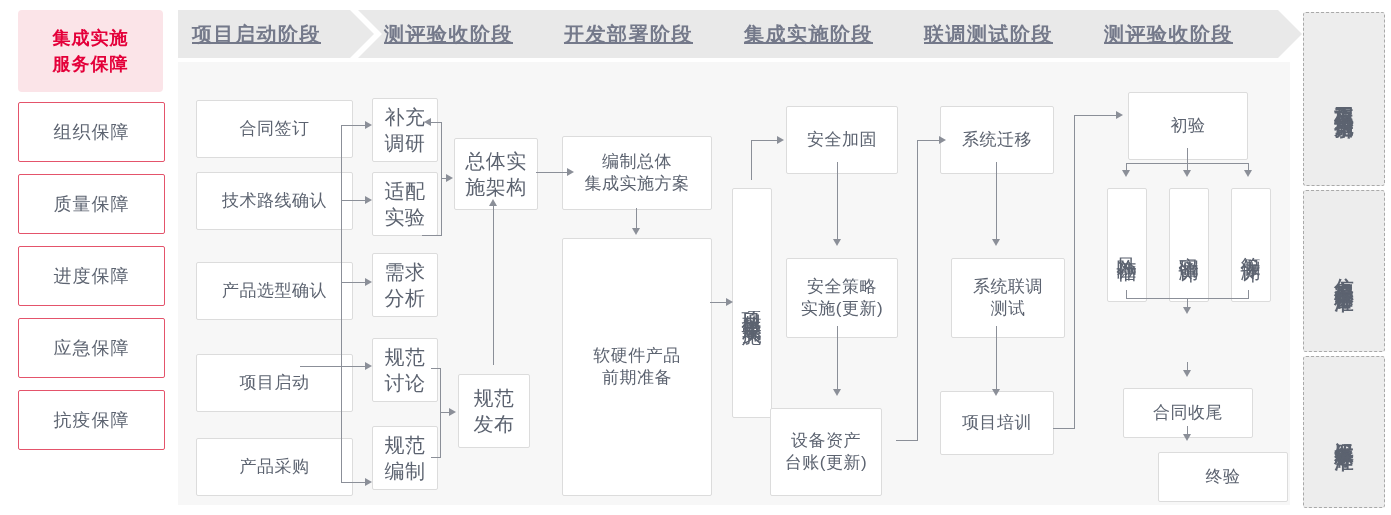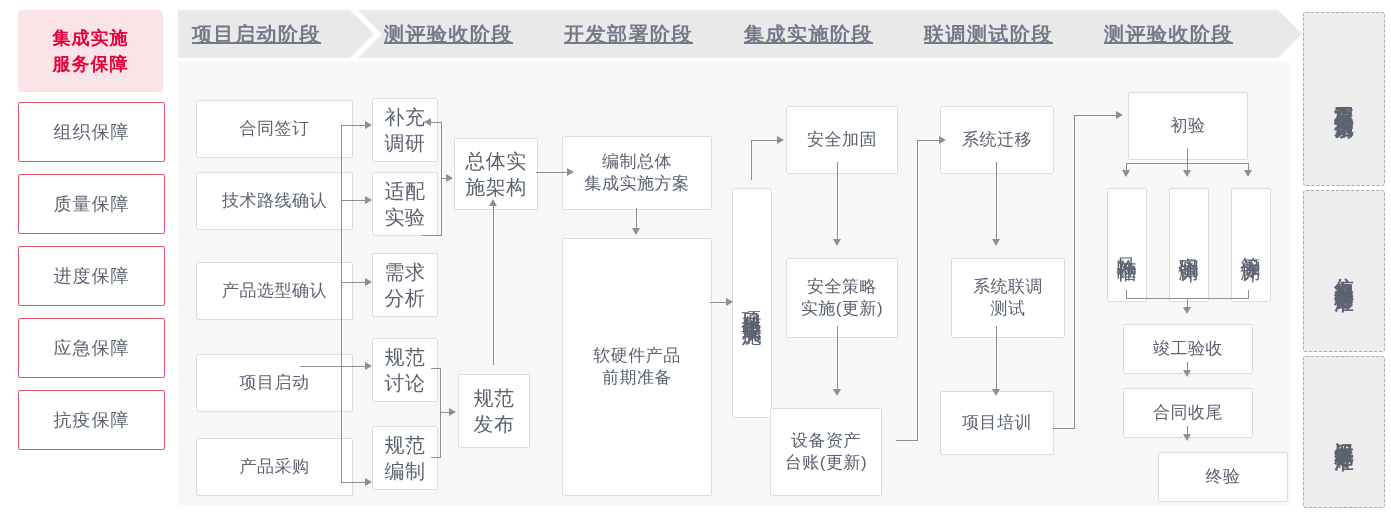--- a/index.html
+++ b/index.html
@@ -225,23 +225,20 @@
         <span>初验</span>
       </div>
     <div class="node vert small" style="left:29px;top:178px;width:38px;height:112px;">
         <span>风险评估</span>
       </div>
     <div class="node vert small" style="left:91px;top:178px;width:38px;height:112px;">
         <span>密码测评</span>
       </div>
     <div class="node vert small" style="left:153px;top:178px;width:38px;height:112px;">
         <span>等保测评</span>
-      </div>
-    <div class="node" style="left:45px;top:314px;width:128px;height:48px;">
-        <span>竣工验收</span>
       </div>
     <div class="node" style="left:45px;top:378px;width:128px;height:48px;">
         <span>合同收尾</span>
       </div>
     <div class="node" style="left:45px;top:442px;width:128px;height:48px;margin-left:35px;">
         <span>终验</span>
       </div>
   </div>
 
   <div class="abs ln lv" style="left:341px;top:125px;height:358px;"></div>

